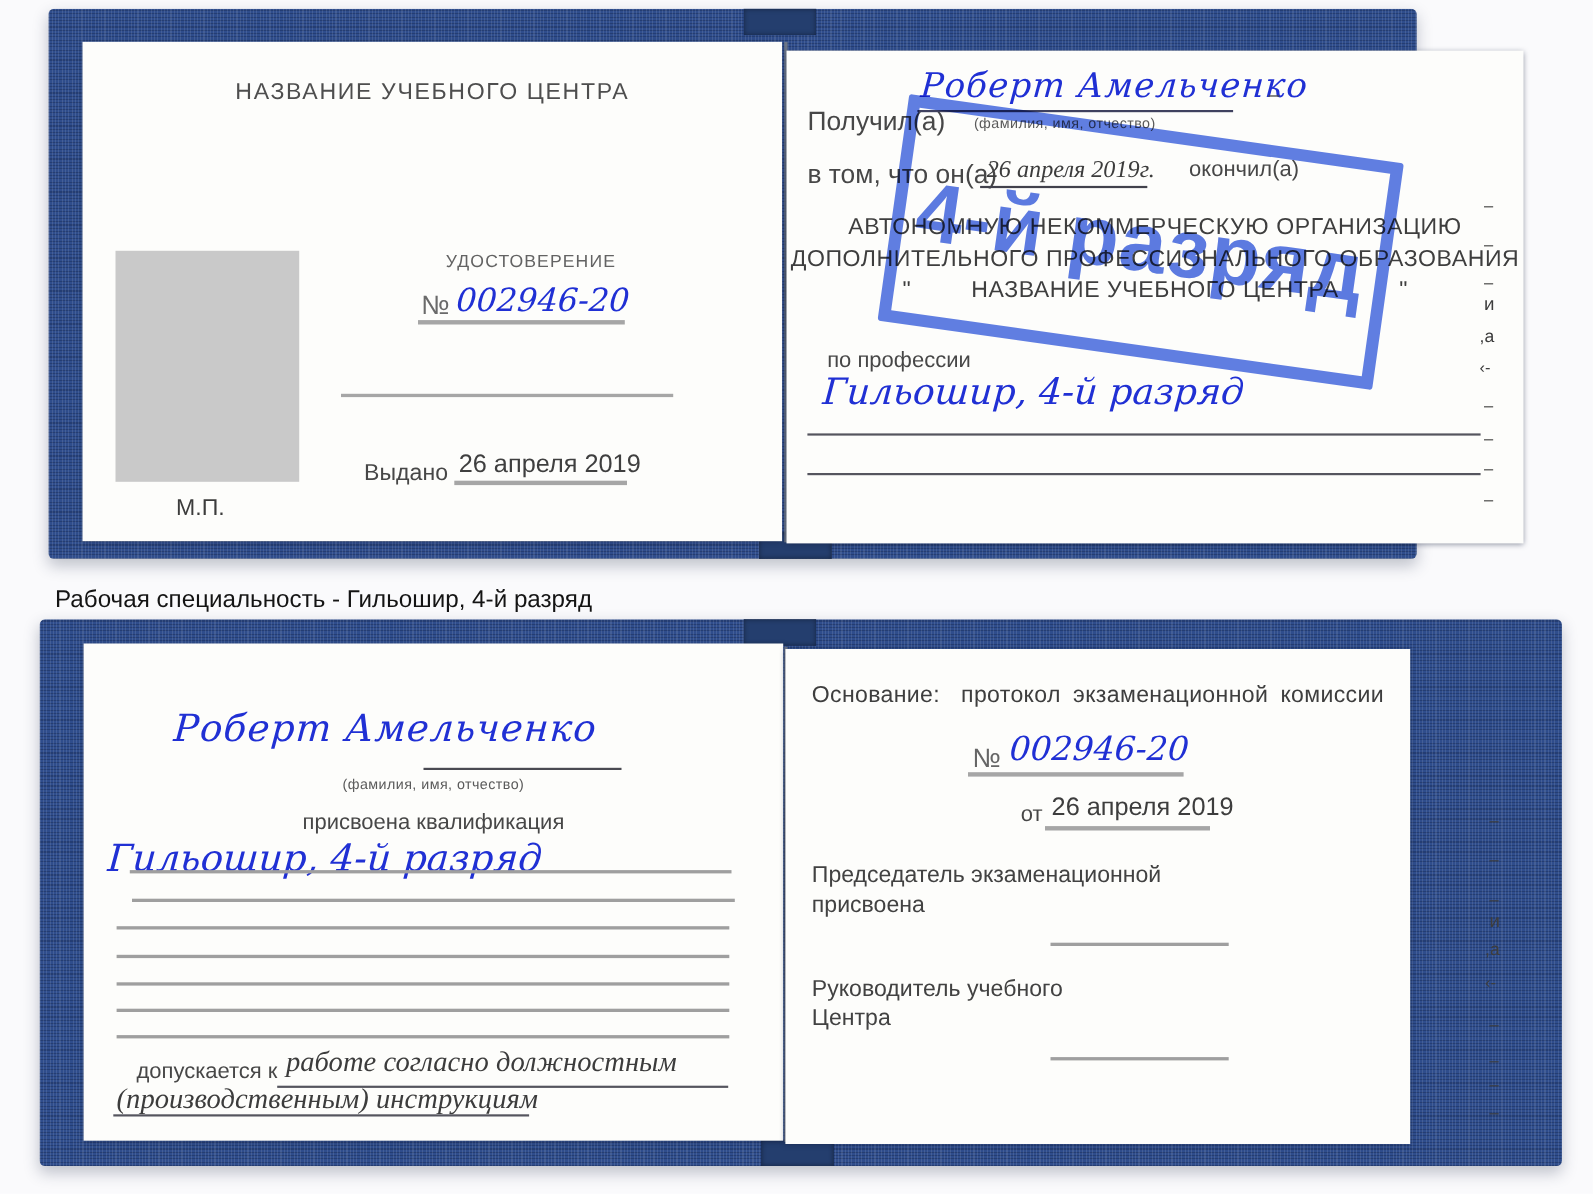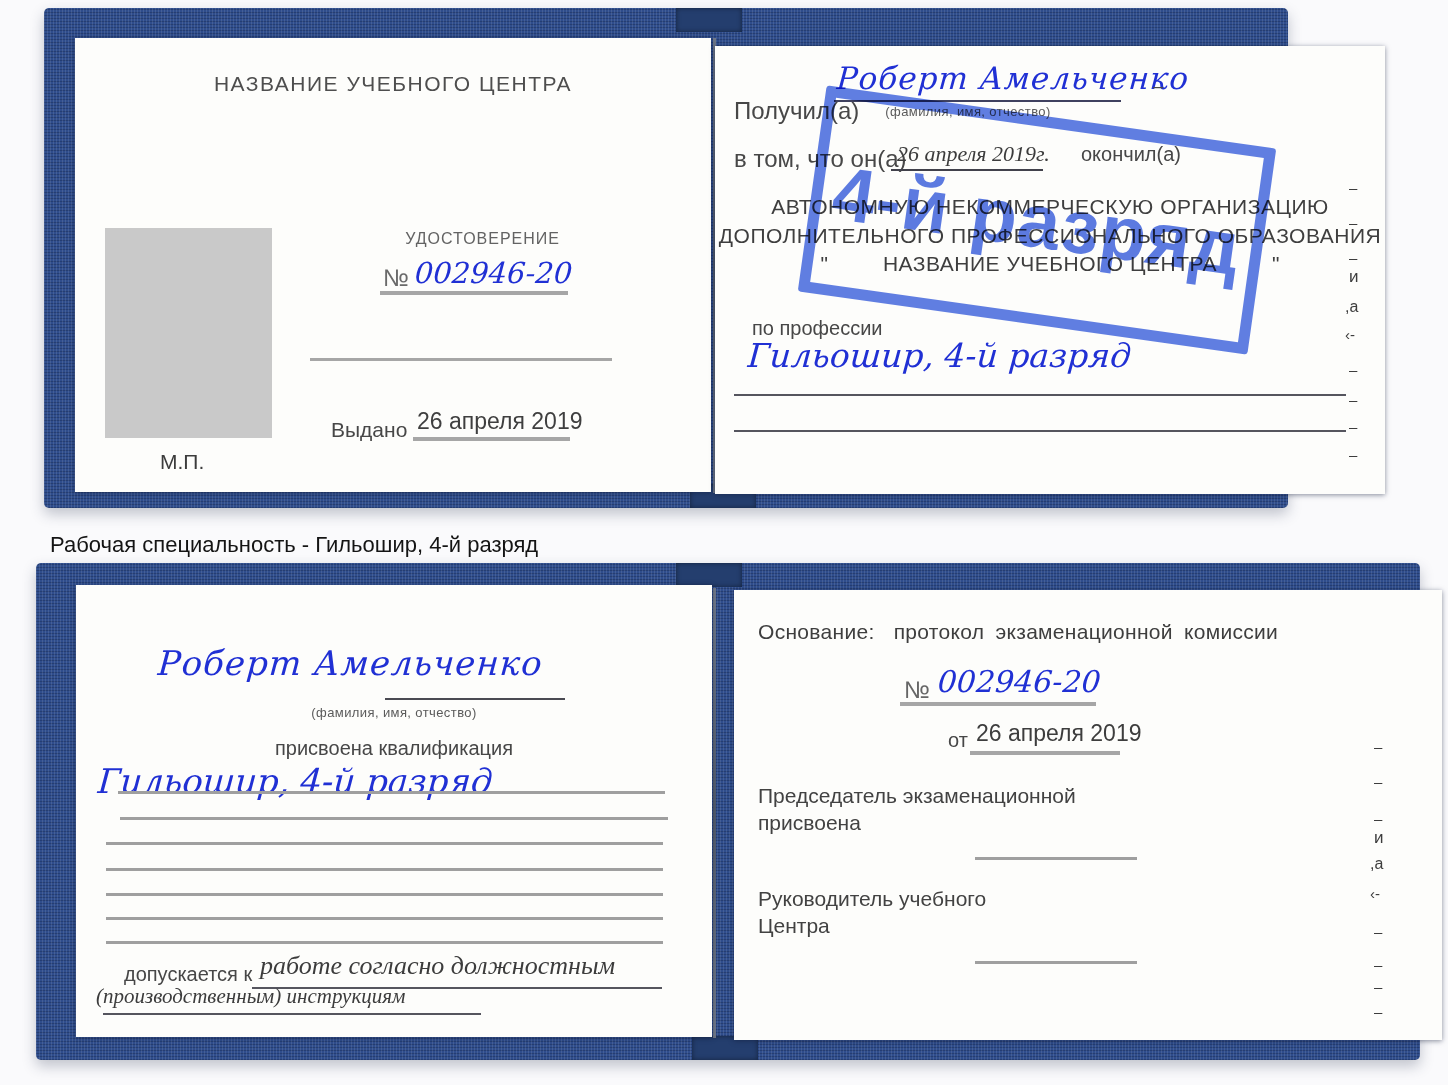--- a/index.html
+++ b/index.html
@@ -124,25 +124,25 @@
     <div class="rule3" style="left:44px; top:232px; width:548px;"></div>
     <div class="rule3" style="left:30px; top:257px; width:557px;"></div>
     <div class="rule3" style="left:30px; top:283px; width:557px;"></div>
     <div class="rule3" style="left:30px; top:308px; width:557px;"></div>
     <div class="rule3" style="left:30px; top:332px; width:557px;"></div>
     <div class="rule3" style="left:30px; top:356px; width:557px;"></div>
 
     <div class="abs print" style="left:48px; top:378px; font-size:20px;">допускается к</div>
     <div class="abs serif-italic" style="left:184px; top:366px; font-size:26px;">работе согласно должностным</div>
     <div class="thinrule" style="left:176px; top:402px; width:410px; background:#55555e;"></div>
-    <div class="abs serif-italic" style="left:20px; top:399px; font-size:21px;text-align:center;">(производственным) инструкциям</div>
+    <div class="abs serif-italic" style="left:30px; top:399px; font-size:26px;text-align:center;">(производственным) инструкциям</div>
     <div class="thinrule" style="left:27px; top:428px; width:378px; background:#55555e;"></div>
   </div>
 
-  <div class="page" style="left:698px; top:27px; width:708px; height:450px;">
+  <div class="page" style="left:678px; top:27px; width:568px; height:450px;">
     <div class="abs" style="left:24px; top:30px; font-size:21px; letter-spacing:.3px; word-spacing:5px; color:#3e3e3e;">
       <span>Основание:</span>
       <span style="margin-left:8px;">протокол экзаменационной комиссии</span>
     </div>
     <div class="abs" style="left:170px; top:86px; font-size:24px; color:#666;">№</div>
     <div class="abs ink" style="left:204px; top:74px; font-size:30px;">002946-20</div>
     <div class="rule" style="left:166px; top:112px; width:196px;"></div>
     <div class="abs print" style="left:214px; top:139px; font-size:20px;">от</div>
     <div class="abs" style="left:242px; top:130px; font-size:23px; color:#3d3d3d;">26 апреля 2019</div>
     <div class="rule" style="left:236px; top:161px; width:150px;"></div>

